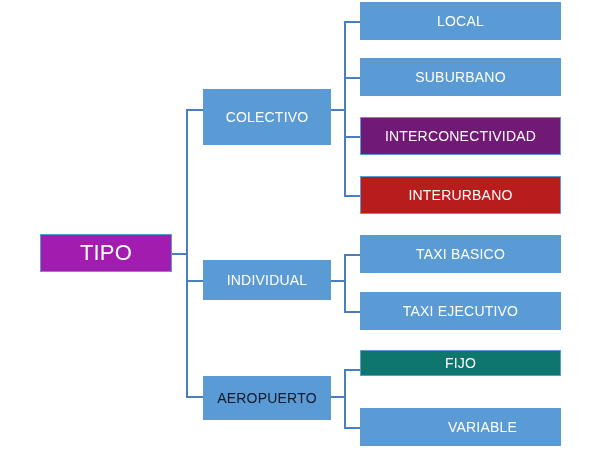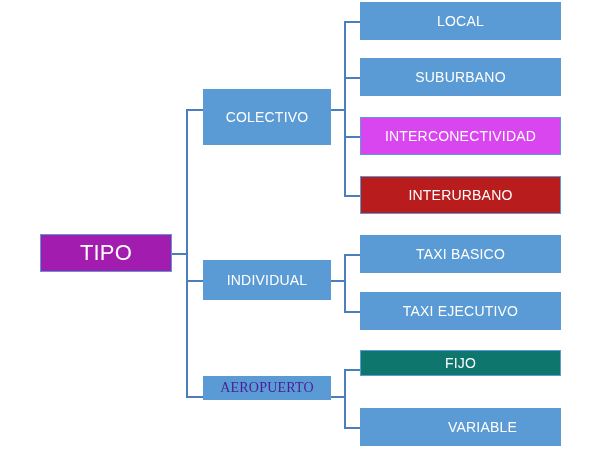--- a/index.html
+++ b/index.html
@@ -83,27 +83,27 @@
 
   <div class="hline" style="left: 344px; top: 369px; width: 16px; background: rgb(74, 126, 188);"></div>
   <div class="hline" style="left: 344px; top: 427px; width: 16px; background: rgb(74, 126, 188);"></div>
 
   <div class="node root" style="left: 40px; top: 234px; width: 132px; height: 38px; background: #a21caf; border-color: rgb(91, 155, 213); color: rgb(255, 255, 255);">TIPO</div>
 
   <div class="node branch" style="left: 203px; top: 89px; width: 128px; height: 56px; background: rgb(91, 155, 213); border-color: rgb(91, 155, 213); color: rgb(255, 255, 255);">COLECTIVO</div>
 
   <div class="node branch" style="left: 203px; top: 260px; width: 128px; height: 40px; background: rgb(91, 155, 213); border-color: rgb(91, 155, 213); color: rgb(255, 255, 255);">INDIVIDUAL</div>
 
-  <div class="node branch" style="left: 203px; top: 376px; width: 128px; height: 24px; background: rgb(91, 155, 213); border-color: rgb(91, 155, 213); color: #4c1d95; font-family: Liberation Serif, serif;">AEROPUERTO</div>
+  <div class="node branch" style="left: 203px; top: 376px; width: 128px; height: 44px; background: rgb(91, 155, 213); border-color: rgb(91, 155, 213); color: #0f172a;">AEROPUERTO</div>
 
   <div class="node leaf" style="left: 360px; top: 2px; width: 201px; height: 38px; background: rgb(91, 155, 213); border-color: rgb(91, 155, 213); color: rgb(255, 255, 255);">LOCAL</div>
 
   <div class="node leaf" style="left: 360px; top: 58px; width: 201px; height: 38px; background: rgb(91, 155, 213); border-color: rgb(91, 155, 213); color: rgb(255, 255, 255);">SUBURBANO</div>
 
-  <div class="node leaf" style="left: 360px; top: 117px; width: 201px; height: 38px; background: #d946ef; border-color: rgb(91, 155, 213); color: rgb(255, 255, 255);">INTERCONECTIVIDAD</div>
+  <div class="node leaf" style="left: 360px; top: 117px; width: 201px; height: 38px; background: #701a75; border-color: rgb(91, 155, 213); color: rgb(255, 255, 255);">INTERCONECTIVIDAD</div>
 
   <div class="node leaf" style="left: 360px; top: 176px; width: 201px; height: 38px; background: #b91c1c; border-color: rgb(91, 155, 213); color: rgb(255, 255, 255);">INTERURBANO</div>
 
   <div class="node leaf" style="left: 360px; top: 235px; width: 201px; height: 38px; background: rgb(91, 155, 213); border-color: rgb(91, 155, 213); color: rgb(255, 255, 255);">TAXI BASICO</div>
 
   <div class="node leaf" style="left: 360px; top: 292px; width: 201px; height: 38px; background: rgb(91, 155, 213); border-color: rgb(91, 155, 213); color: rgb(255, 255, 255);">TAXI EJECUTIVO</div>
 
   <div class="node leaf" style="left: 360px; top: 350px; width: 201px; height: 26px; background: #0f766e; border-color: rgb(91, 155, 213); color: rgb(255, 255, 255);">FIJO</div>
 
   <div class="node leaf" style="left: 360px; top: 408px; width: 201px; height: 38px; background: rgb(91, 155, 213); border-color: rgb(91, 155, 213); color: rgb(255, 255, 255); padding-left: 44px;">VARIABLE</div>

